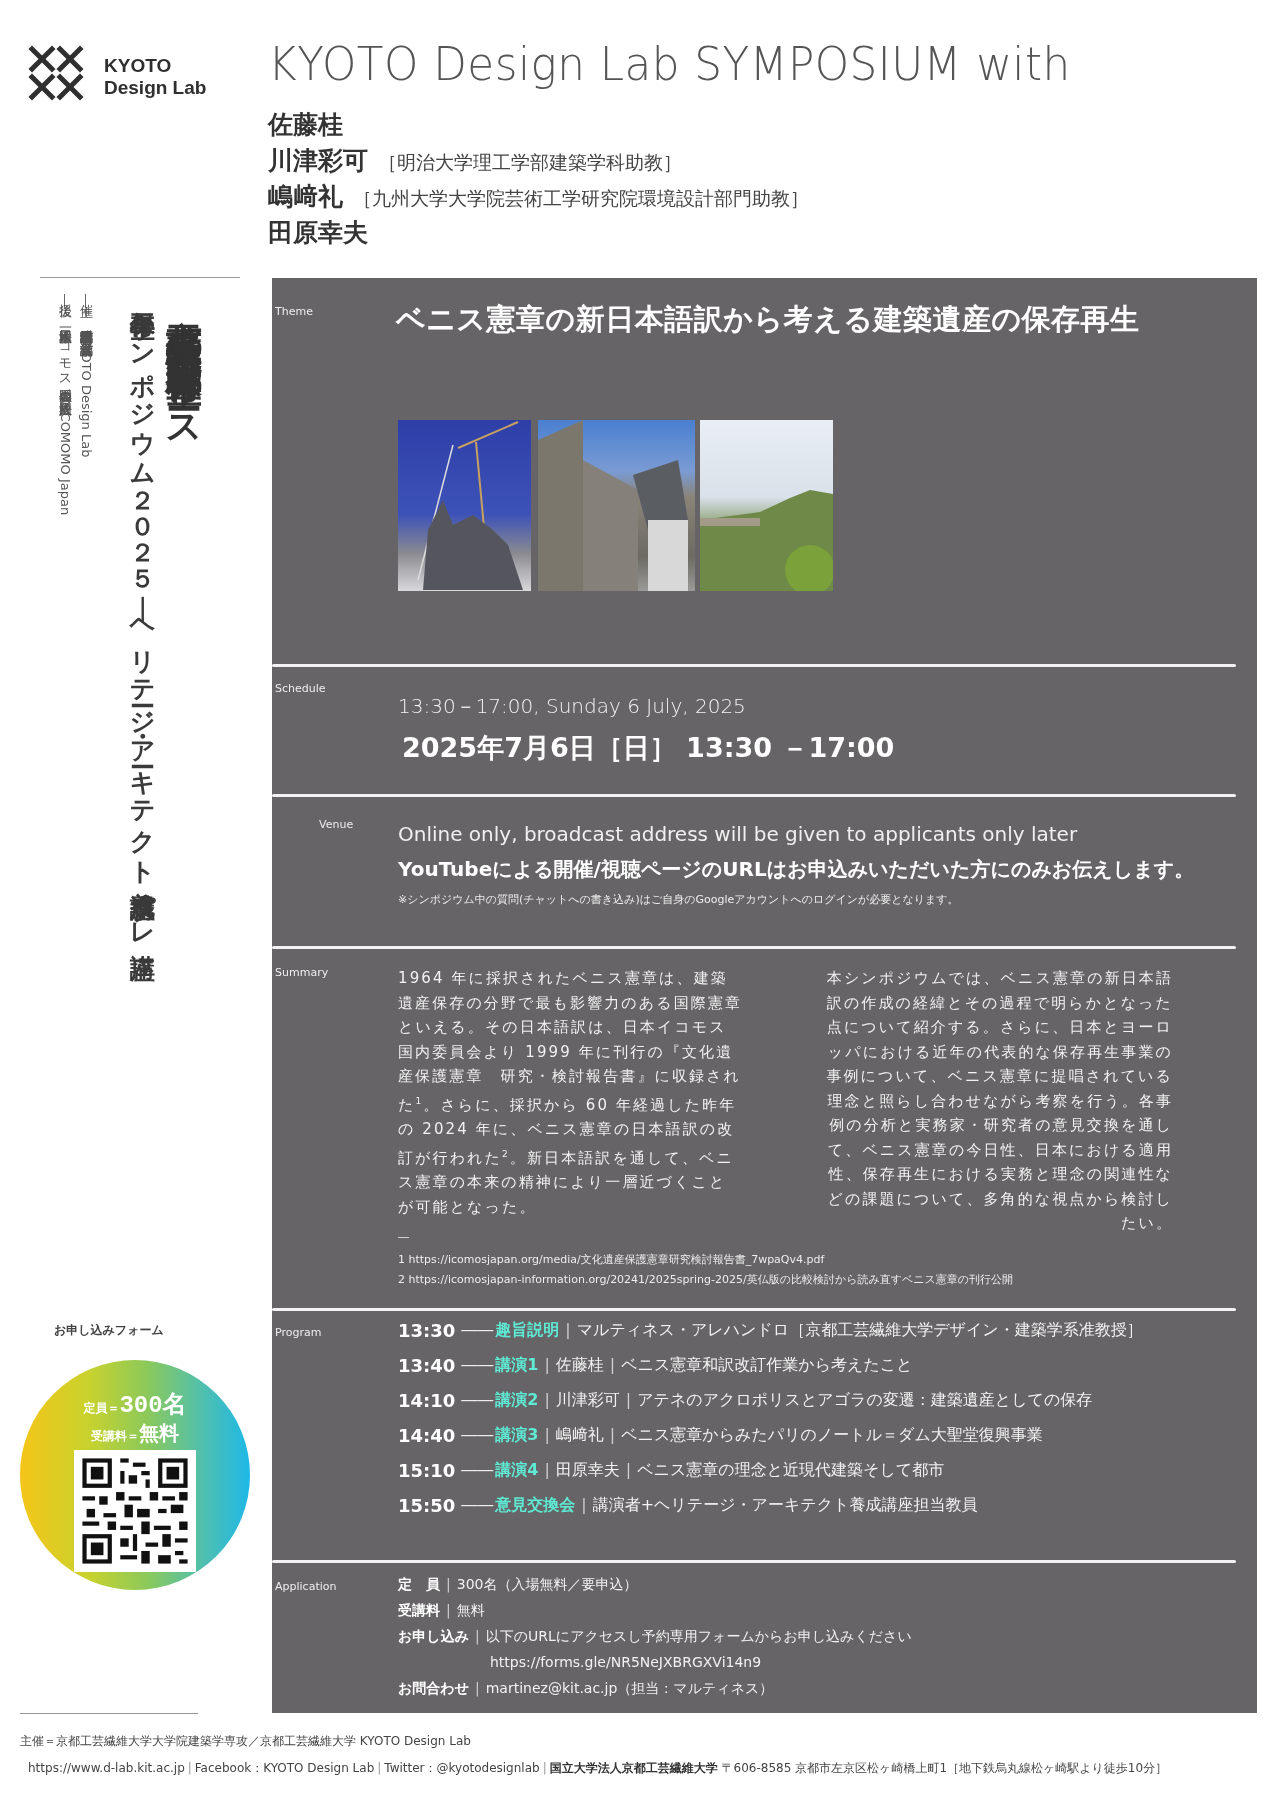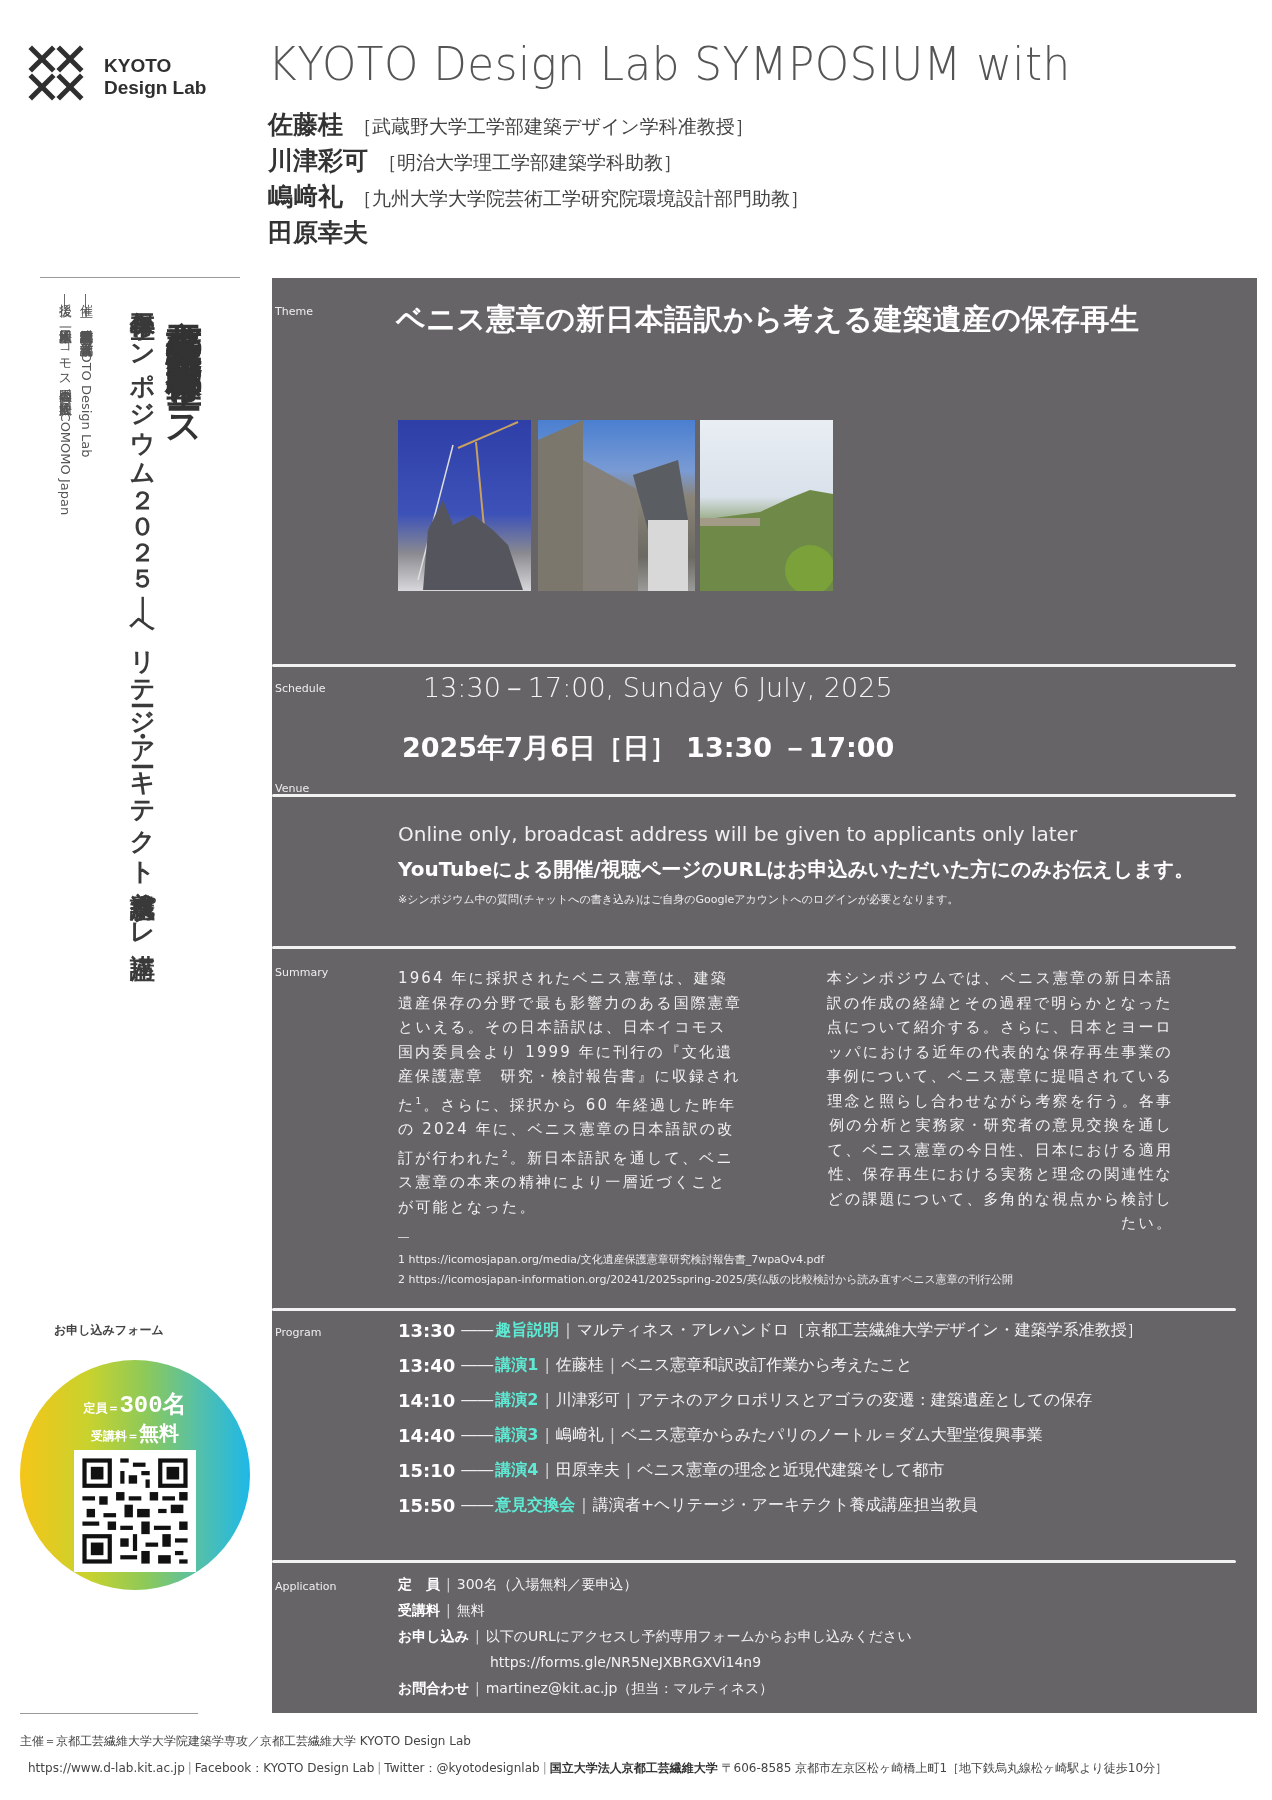--- a/index.html
+++ b/index.html
@@ -42,21 +42,21 @@
   .panel { left:272px; top:278px; width:985px; height:1435px; background:#666466; }
   .sep { position:absolute; left:0; width:964px; height:3px; background:#f2f2f2; border-radius:2px; }
   .lbl { position:absolute; left:3px; font-size:11px; color:#eee; }
 
   .theme-title { position:absolute; left:124px; top:22px; font-weight:bold; font-size:29px; color:#fff; white-space:nowrap; letter-spacing:0.5px; }
   .photo { position:absolute; top:142px; height:171px; }
   .ph1 { left:126px; width:133px; background:linear-gradient(180deg,#2e3fa8 0%,#3d52b8 55%,#8a8a90 78%,#d9d9dc 100%); }
   .ph2 { left:266px; width:157px; background:linear-gradient(180deg,#4a7fd0 0%,#7a9bd4 30%,#8a8478 45%,#6c6a63 80%,#9a9a98 100%); }
   .ph3 { left:428px; width:133px; background:linear-gradient(180deg,#e9eef4 0%,#d9e1ea 45%,#8aa070 62%,#5f7f3d 80%,#6b8a40 100%); }
 
-  .sched-en { position:absolute; left:126px; top:392px; font-size:27px; font-weight:300; color:#f4f4f4; white-space:nowrap;margin-left:25px; }
+  .sched-en { position:absolute; left:126px; top:415px; font-size:20px; font-weight:300; color:#f4f4f4; white-space:nowrap; }
   .sched-jp { position:absolute; left:130px; top:452px; font-size:27px; font-weight:bold; color:#fff; white-space:nowrap; }
 
   .venue-en { position:absolute; left:126px; top:544px; font-size:20px; color:#f0f0f0; white-space:nowrap; }
   .venue-jp { position:absolute; left:126px; top:578px; font-size:20px; font-weight:bold; color:#fff; white-space:nowrap; }
   .venue-note { position:absolute; left:126px; top:614px; font-size:11px; color:#eee; white-space:nowrap; }
 
   .sum-col { position:absolute; top:688px; width:345px; font-size:15px; line-height:24.5px; letter-spacing:2.1px; color:#f2f2f2; }
   .sum-col sup { font-size:9px; }
   .fn { position:absolute; left:126px; font-size:11px; color:#eee; white-space:nowrap; }
 
@@ -95,21 +95,20 @@
 </svg>
 <div class="abs logo-text">
   <div>KYOTO</div>
   <div>Design Lab</div>
 </div>
 
 <div class="abs title">KYOTO Design Lab SYMPOSIUM with</div>
 <div class="abs speakers">
   <div class="speaker">
     <span class="nm">佐藤桂</span>
-    <span class="af">［武蔵野大学工学部建築デザイン学科准教授］</span>
   </div>
   <div class="speaker">
     <span class="nm">川津彩可</span>
     <span class="af">［明治大学理工学部建築学科助教］</span>
   </div>
   <div class="speaker">
     <span class="nm">嶋﨑礼</span>
     <span class="af">［九州大学大学院芸術工学研究院環境設計部門助教］</span>
   </div>
   <div class="speaker">
@@ -212,21 +211,21 @@
   </div>
 
   <div class="sep" style="top:386px;"></div>
 
   <div class="lbl" style="top:404px;">Schedule</div>
   <div class="sched-en">13:30－17:00, Sunday 6 July, 2025</div>
   <div class="sched-jp">2025年7月6日［日］ 13:30 －17:00</div>
 
   <div class="sep" style="top:516px;"></div>
 
-  <div class="lbl" style="top:504px;">Venue</div>
+  <div class="lbl" style="top:540px;margin-left:44px;">Venue</div>
   <div class="venue-en">Online only, broadcast address will be given to applicants only later</div>
   <div class="venue-jp">YouTubeによる開催/視聴ページのURLはお申込みいただいた方にのみお伝えします。</div>
   <div class="venue-note">※シンポジウム中の質問(チャットへの書き込み)はご自身のGoogleアカウントへのログインが必要となります。</div>
 
   <div class="sep" style="top:668px;"></div>
 
   <div class="lbl" style="top:688px;">Summary</div>
   <div class="sum-col" style="left:126px;"><span>1964 年に採択されたベニス憲章は、建築遺産保存の分野で最も影響力のある国際憲章といえる。その日本語訳は、日本イコモス国内委員会より 1999 年に刊行の『文化遺産保護憲章　研究・検討報告書』に収録された</span><sup>1</sup><span>。さらに、採択から 60 年経過した昨年の 2024 年に、ベニス憲章の日本語訳の改訂が行われた</span><sup>2</sup><span>。新日本語訳を通して、ベニス憲章の本来の精神により一層近づくことが可能となった。</span></div>
   <div class="sum-col" style="left:546px; width:355px;text-align:right;">本シンポジウムでは、ベニス憲章の新日本語訳の作成の経緯とその過程で明らかとなった点について紹介する。さらに、日本とヨーロッパにおける近年の代表的な保存再生事業の事例について、ベニス憲章に提唱されている理念と照らし合わせながら考察を行う。各事例の分析と実務家・研究者の意見交換を通して、ベニス憲章の今日性、日本における適用性、保存再生における実務と理念の関連性などの課題について、多角的な視点から検討したい。</div>
   <div class="fn" style="top:952px;">―</div>

